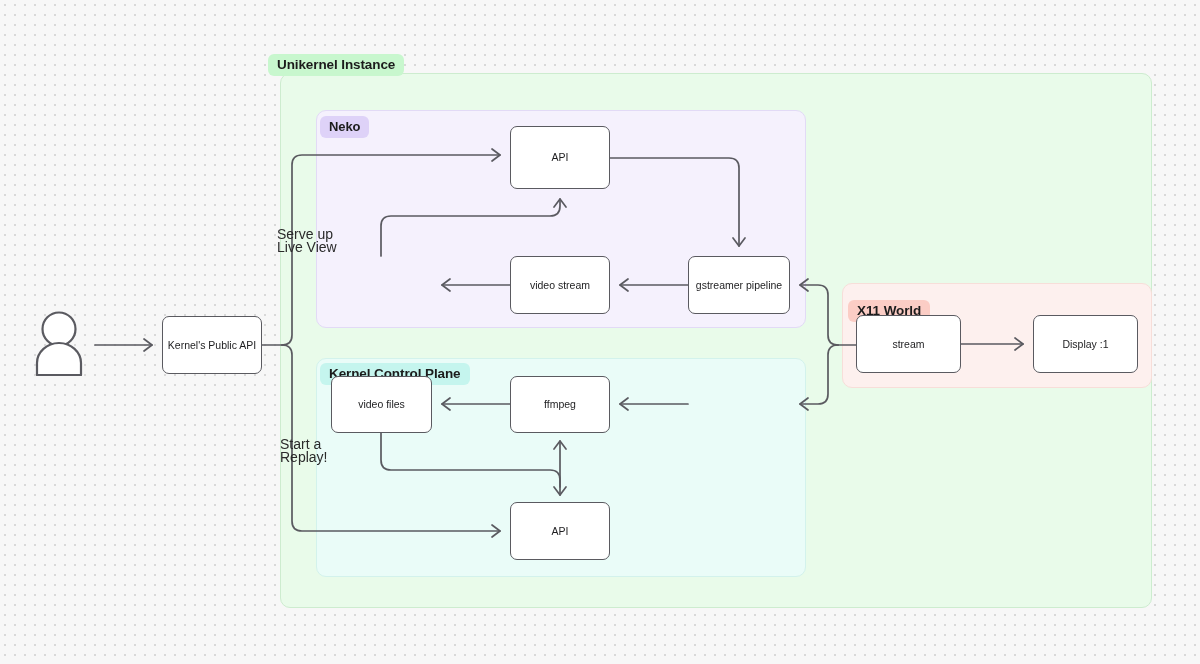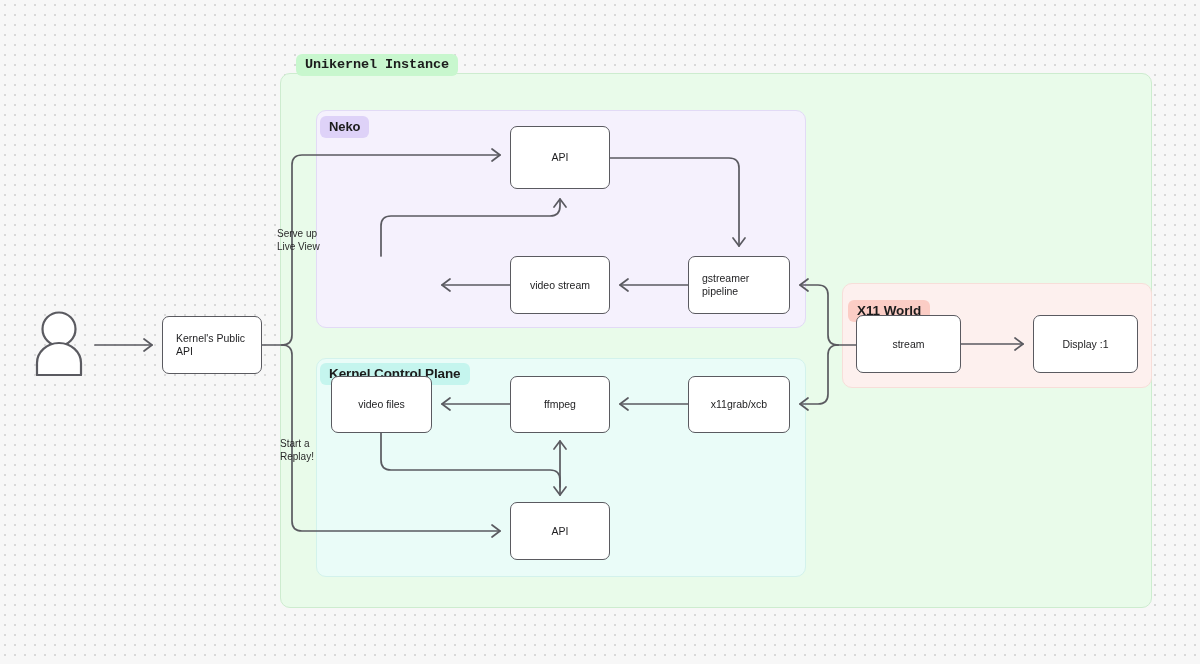--- a/index.html
+++ b/index.html
@@ -54,39 +54,40 @@
     border-radius: 6px;
     padding: 3px 9px 4px 9px;
     font-size: 13.5px;
     font-weight: 700;
     color: #1c1c1c;
     letter-spacing: -0.1px;
     white-space: nowrap;
     box-sizing: border-box;
     line-height: 15px;
   }
-  .pill-unikernel { left: 296px; top: 54px; background: #c8f7ce; font-family: Liberation Mono, monospace; }
+  .pill-unikernel { left: 268px; top: 54px; background: #c8f7ce; }
   .pill-neko      { left: 320px; top: 116px; background: #ded2f8; font-size: 13px; }
   .pill-kcp       { left: 320px; top: 363px; background: #c5f5ee; }
   .pill-x11       { left: 848px; top: 300px; background: #fbcdc5; }
 
   
   .node {
     position: absolute;
     background: #ffffff;
     border: 1.6px solid #5a5a60;
     border-radius: 7px;
     box-sizing: border-box;
     display: flex;
     align-items: center;
     justify-content: center;
+    text-align: center;
     font-size: 10.5px;
     color: #1d1d1f;
     line-height: 13px;
-    padding: 2px 13px;
+    padding: 2px 4px;
   }
   .node.multiline { line-height: 13.5px; }
 
   .n-public-api   { left: 162px; top: 316px; width: 100px; height: 58px; }
   .n-neko-api     { left: 510px; top: 126px; width: 100px; height: 63px; }
   .n-prep         { left: 331px; top: 256px; width: 101px; height: 58px; }
   .n-videostream  { left: 510px; top: 256px; width: 100px; height: 58px; }
   .n-gstreamer    { left: 688px; top: 256px; width: 102px; height: 58px; }
   .n-videofiles   { left: 331px; top: 376px; width: 101px; height: 57px; }
   .n-ffmpeg       { left: 510px; top: 376px; width: 100px; height: 57px; }
@@ -96,21 +97,21 @@
   .n-display      { left: 1033px; top: 315px; width: 105px; height: 58px; }
 
   
   .avatar {
     position: absolute;
     left: 33px; top: 310px; width: 52px; height: 66px;
   }
   
   .edge-label {
     position: absolute;
-    font-size: 10px;
+    font-size: 14px;
     color: #2a2a2a;
     line-height: 12.5px;
     white-space: pre-line;
     text-align: left;
   }
   .lbl-serve  { left: 277px; top: 228px; }
   .lbl-replay { left: 280px; top: 425px; margin-top: 13px; }
 
   
   #edges {
@@ -204,21 +205,20 @@
       <path d="M 4 65 L 4 53 A 22 20 0 0 1 48 53 L 48 65 Z" fill="#ffffff" stroke="#5a5a60" stroke-width="2.2" stroke-linejoin="round"></path>
     </svg>
   </div>
 
   <div class="node n-public-api">Kernel's Public API</div>
   <div class="node n-neko-api">API</div>
   <div class="node n-videostream">video stream</div>
   <div class="node n-videofiles">video files</div>
   <div class="node n-gstreamer">gstreamer pipeline</div>
   <div class="node n-ffmpeg">ffmpeg</div>
-  <div class="node n-x11grab">x11grab/xcb</div>
   <div class="node n-kcp-api">API</div>
   <div class="node n-xserver">stream</div>
   <div class="node n-display">Display :1</div>
 
   <div class="edge-label lbl-serve">Serve up
 Live View</div>
   <div class="edge-label lbl-replay">Start a
 Replay!</div>
 
 </div>

